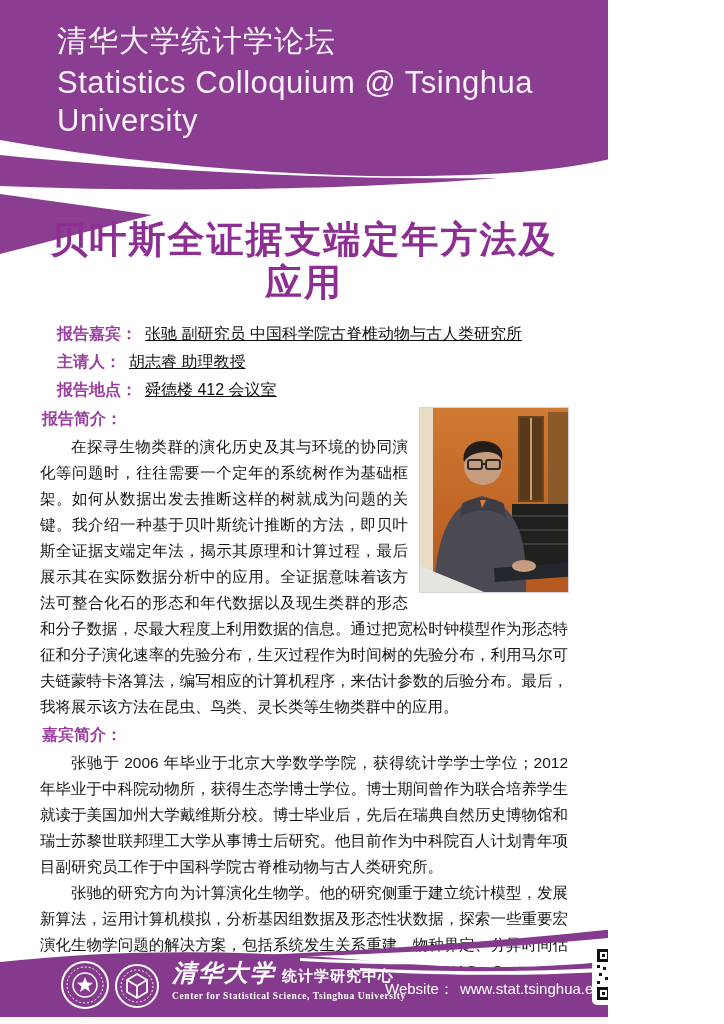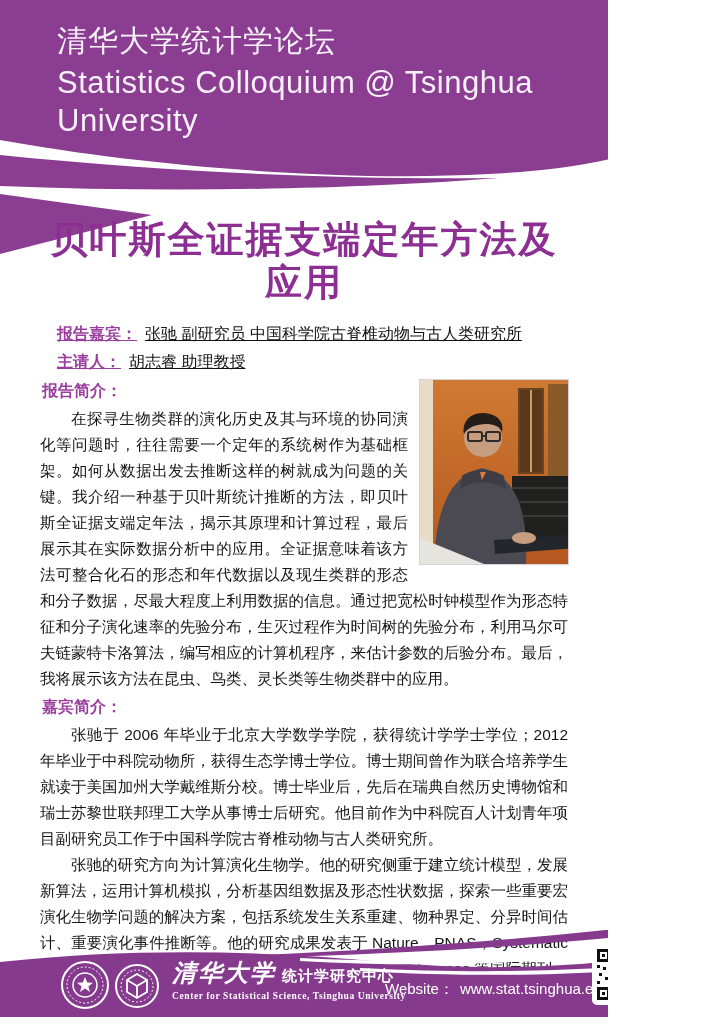--- a/index.html
+++ b/index.html
@@ -15,21 +15,21 @@
   
   .content{position:relative;padding:0 40px;}
   .talk-title{
     margin:0;padding-top:219px;text-align:center;
     font-family:"Liberation Serif",serif;font-weight:bold;
     font-size:37px;letter-spacing:2px;color:#8c2e92;line-height:1.15;
   }
   .info{margin:20px 0 0 17px;}
   .info-row{font-size:16px;line-height:20px;margin-bottom:8px;}
   .info-label{
-    font-family:"Liberation Serif",serif;font-weight:bold;color:#9a3d9e;margin-right:8px;text-decoration:underline;
+    font-family:"Liberation Serif",serif;font-weight:bold;color:#9a3d9e;margin-right:8px;
   }
   .info-value{color:#111111;text-decoration:underline;}
   .sec-label{
     font-family:"Liberation Serif",serif;font-weight:bold;color:#9a3d9e;
     font-size:16px;line-height:22px;margin:0 0 4px 2px;
   }
   .body-p{
     margin:0;font-size:15.5px;line-height:26px;color:#161616;
     text-align:justify;text-indent:2em;
   }
@@ -78,20 +78,23 @@
 
   <div class="content">
     <h1 class="talk-title">贝叶斯全证据支端定年方法及应用</h1>
 
     <div class="info">
       <div class="info-row">
         <span class="info-label">报告嘉宾：</span><span class="info-value">张驰 副研究员 中国科学院古脊椎动物与古人类研究所</span>
       </div>
       <div class="info-row">
         <span class="info-label">主请人：</span><span class="info-value">胡志睿 助理教授</span>
+      </div>
+      <div class="info-row">
+        <span class="info-label">报告地点：</span><span class="info-value">舜德楼 412 会议室</span>
       </div>
     </div>
 
     <div class="abstract">
 
       <div class="photo">
         <svg width="148" height="184" viewBox="0 0 148 184">
           <defs>
             <linearGradient id="wall" x1="0" y1="0" x2="0" y2="1">
               <stop offset="0" stop-color="#cf7a33"></stop>

